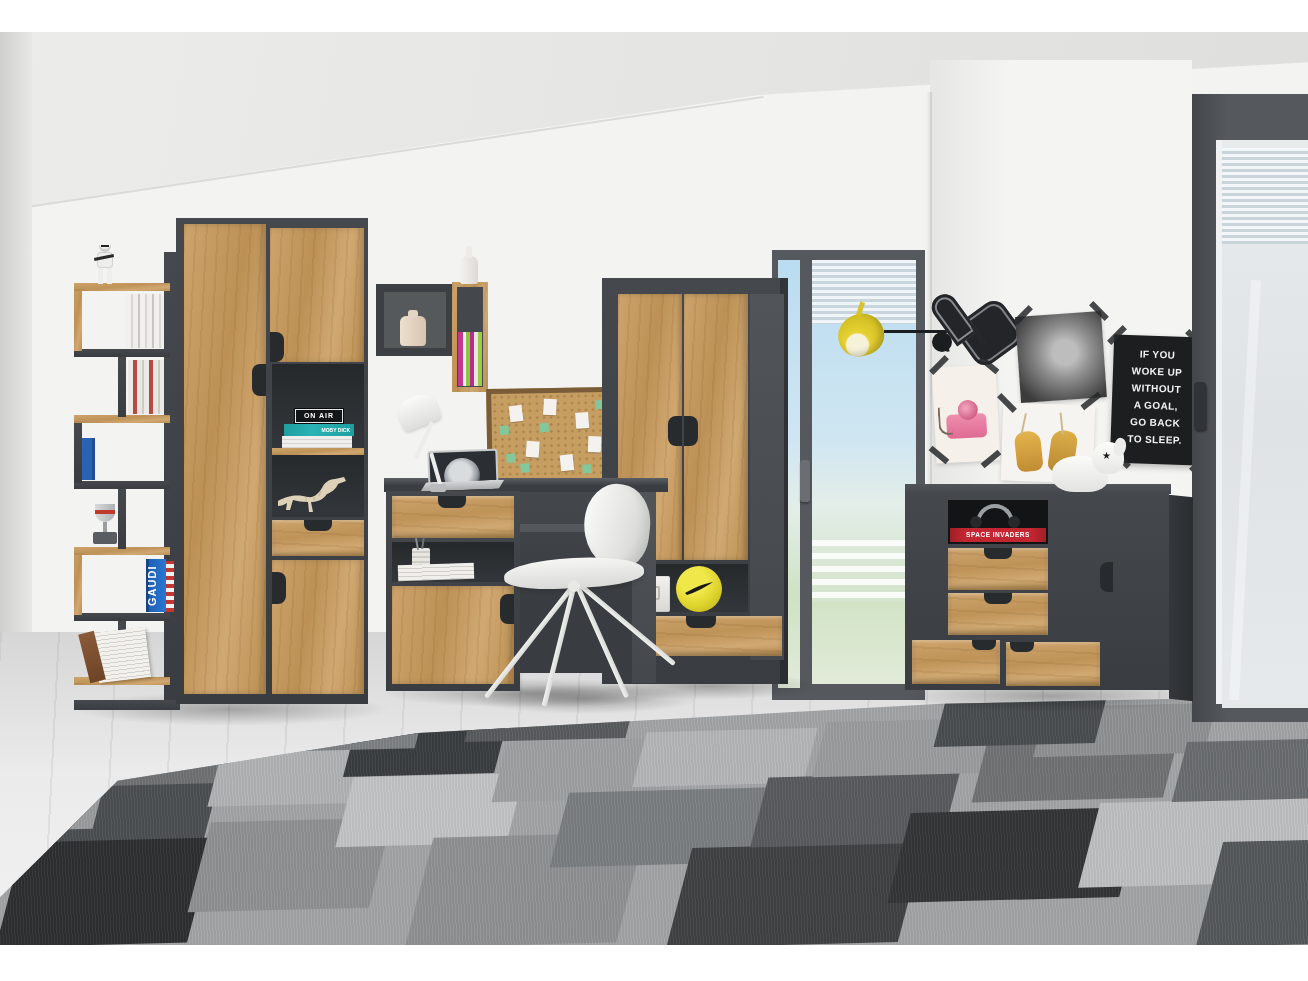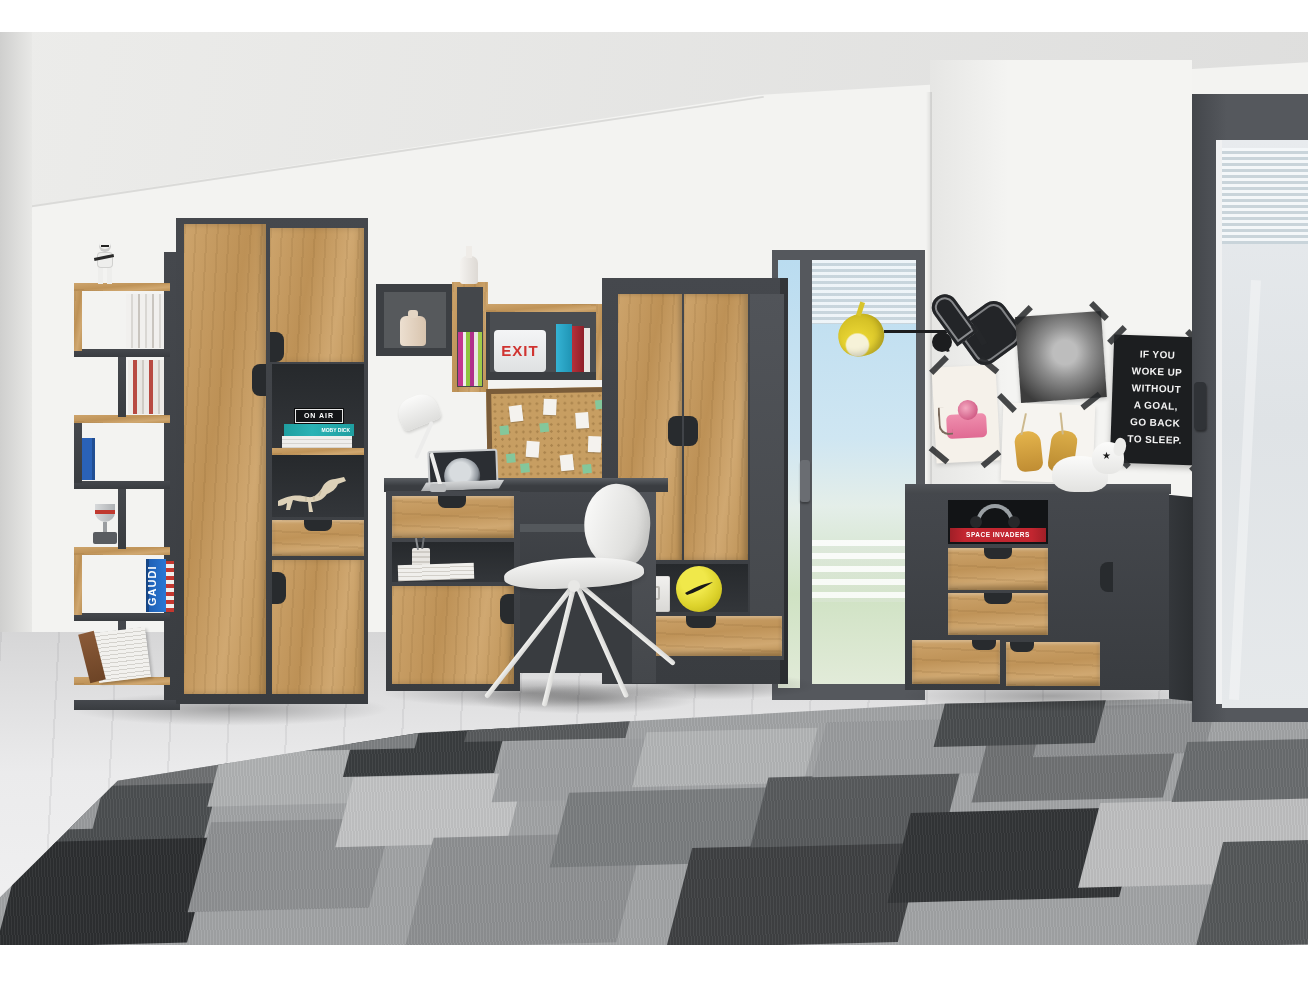--- a/index.html
+++ b/index.html
@@ -202,29 +202,20 @@
   <div class="a" style="left:376px;top:252px;width:78px;height:72px;background:#56595c;border:8px solid #3c3f43;box-sizing:border-box;">
     <div class="a" style="left:16px;top:24px;width:26px;height:30px;background:linear-gradient(90deg,#ecdfd0,#d8c4ae);border-radius:6px 6px 4px 4px;"></div>
     <div class="a" style="left:24px;top:18px;width:10px;height:8px;background:#e4d5c3;border-radius:3px;"></div>
   </div>
   <div class="a oak" style="left:452px;top:250px;width:36px;height:110px;">
     <div class="a" style="left:5px;top:5px;width:26px;height:100px;background:#44474b;"></div>
     <div class="a" style="left:6px;top:50px;width:24px;height:54px;background:repeating-linear-gradient(90deg,#c4388f 0 5px,#efeeec 5px 8px,#8fc63f 8px 12px,#b0308a 12px 16px,#e8e6e2 16px 20px,#9ecb49 20px 24px);"></div>
   </div>
   <div class="a" style="left:460px;top:224px;width:18px;height:28px;background:linear-gradient(90deg,#f4f2ef,#ddd9d4);border-radius:7px 7px 3px 3px;"></div>
   <div class="a" style="left:466px;top:214px;width:6px;height:12px;background:#efece8;"></div>
-  <div class="a" style="left:486px;top:272px;width:118px;height:76px;background:#3c3f43;">
-    <div class="a oakH" style="left:0;top:0;width:118px;height:8px;"></div>
-    <div class="a oak" style="left:110px;top:0;width:8px;height:76px;"></div>
-    <div class="a" style="left:4px;top:8px;width:106px;height:60px;background:#4a4d51;"></div>
-    <div class="a" style="left:8px;top:26px;width:52px;height:42px;background:linear-gradient(180deg,#f4f5f6,#dfe1e2);border-radius:4px;color:#d03431;font-weight:bold;font-size:15px;text-align:center;line-height:42px;letter-spacing:1px;">EXIT</div>
-    <div class="a" style="left:70px;top:20px;width:16px;height:48px;background:linear-gradient(90deg,#35b3d4,#1f94b4);"></div>
-    <div class="a" style="left:86px;top:22px;width:12px;height:46px;background:linear-gradient(90deg,#b5303a,#8f1f28);"></div>
-    <div class="a" style="left:98px;top:24px;width:6px;height:44px;background:#e8e6e2;"></div>
-  </div>
 
   <div class="a" style="left:487px;top:356px;width:125px;height:104px;background:radial-gradient(rgba(96,64,22,.28) 1px,rgba(0,0,0,0) 1.5px),#c79e62;background-size:7px 7px;border:5px solid #7a5c39;box-sizing:border-box;transform:rotate(-1deg);">
         <div class="note" style="left: 18px; top: 12px; transform: rotate(-6deg);"></div>
         <div class="note" style="left: 52px; top: 6px; transform: rotate(4deg);"></div>
         <div class="note" style="left: 84px; top: 20px; transform: rotate(-3deg);"></div>
         <div class="note" style="left: 34px; top: 48px; transform: rotate(5deg);"></div>
         <div class="note" style="left: 68px; top: 62px; transform: rotate(-5deg);"></div>
         <div class="note" style="left: 96px; top: 44px; transform: rotate(3deg);"></div>
         <div class="sticky" style="left: 8px; top: 32px; transform: rotate(-5deg);"></div>
         <div class="sticky" style="left: 28px; top: 70px; transform: rotate(-5deg);"></div>

